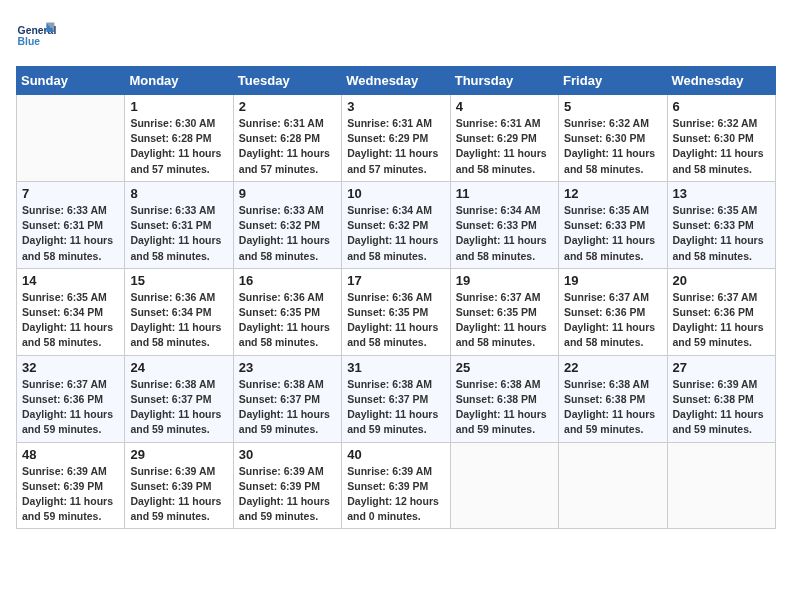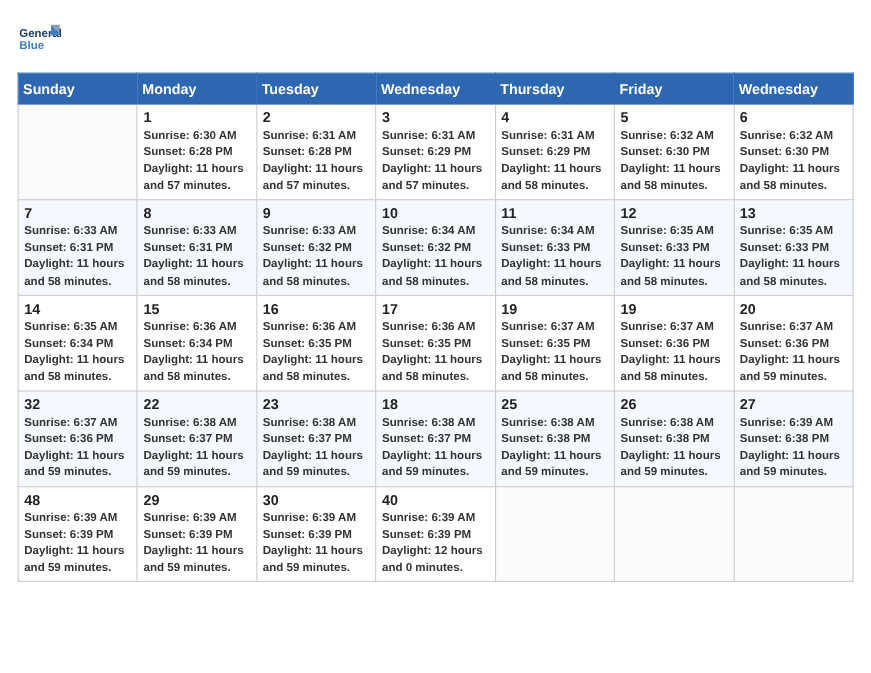--- a/index.html
+++ b/index.html
@@ -200,37 +200,37 @@
           <span class="day-number">20</span>
           <div class="day-info">Sunrise: 6:37 AM<br>Sunset: 6:36 PM<br>Daylight: 11 hours<br>and 59 minutes.</div>
         </td>
       </tr>
       <tr>
         <td>
           <span class="day-number">32</span>
           <div class="day-info">Sunrise: 6:37 AM<br>Sunset: 6:36 PM<br>Daylight: 11 hours<br>and 59 minutes.</div>
         </td>
         <td>
-          <span class="day-number">22</span>
+          <span class="day-number">24</span>
           <div class="day-info">Sunrise: 6:38 AM<br>Sunset: 6:37 PM<br>Daylight: 11 hours<br>and 59 minutes.</div>
         </td>
         <td>
           <span class="day-number">23</span>
           <div class="day-info">Sunrise: 6:38 AM<br>Sunset: 6:37 PM<br>Daylight: 11 hours<br>and 59 minutes.</div>
         </td>
         <td>
-          <span class="day-number">18</span>
+          <span class="day-number">31</span>
           <div class="day-info">Sunrise: 6:38 AM<br>Sunset: 6:37 PM<br>Daylight: 11 hours<br>and 59 minutes.</div>
         </td>
         <td>
           <span class="day-number">25</span>
           <div class="day-info">Sunrise: 6:38 AM<br>Sunset: 6:38 PM<br>Daylight: 11 hours<br>and 59 minutes.</div>
         </td>
         <td>
-          <span class="day-number">26</span>
+          <span class="day-number">22</span>
           <div class="day-info">Sunrise: 6:38 AM<br>Sunset: 6:38 PM<br>Daylight: 11 hours<br>and 59 minutes.</div>
         </td>
         <td>
           <span class="day-number">27</span>
           <div class="day-info">Sunrise: 6:39 AM<br>Sunset: 6:38 PM<br>Daylight: 11 hours<br>and 59 minutes.</div>
         </td>
       </tr>
       <tr>
         <td>
           <span class="day-number">48</span>

